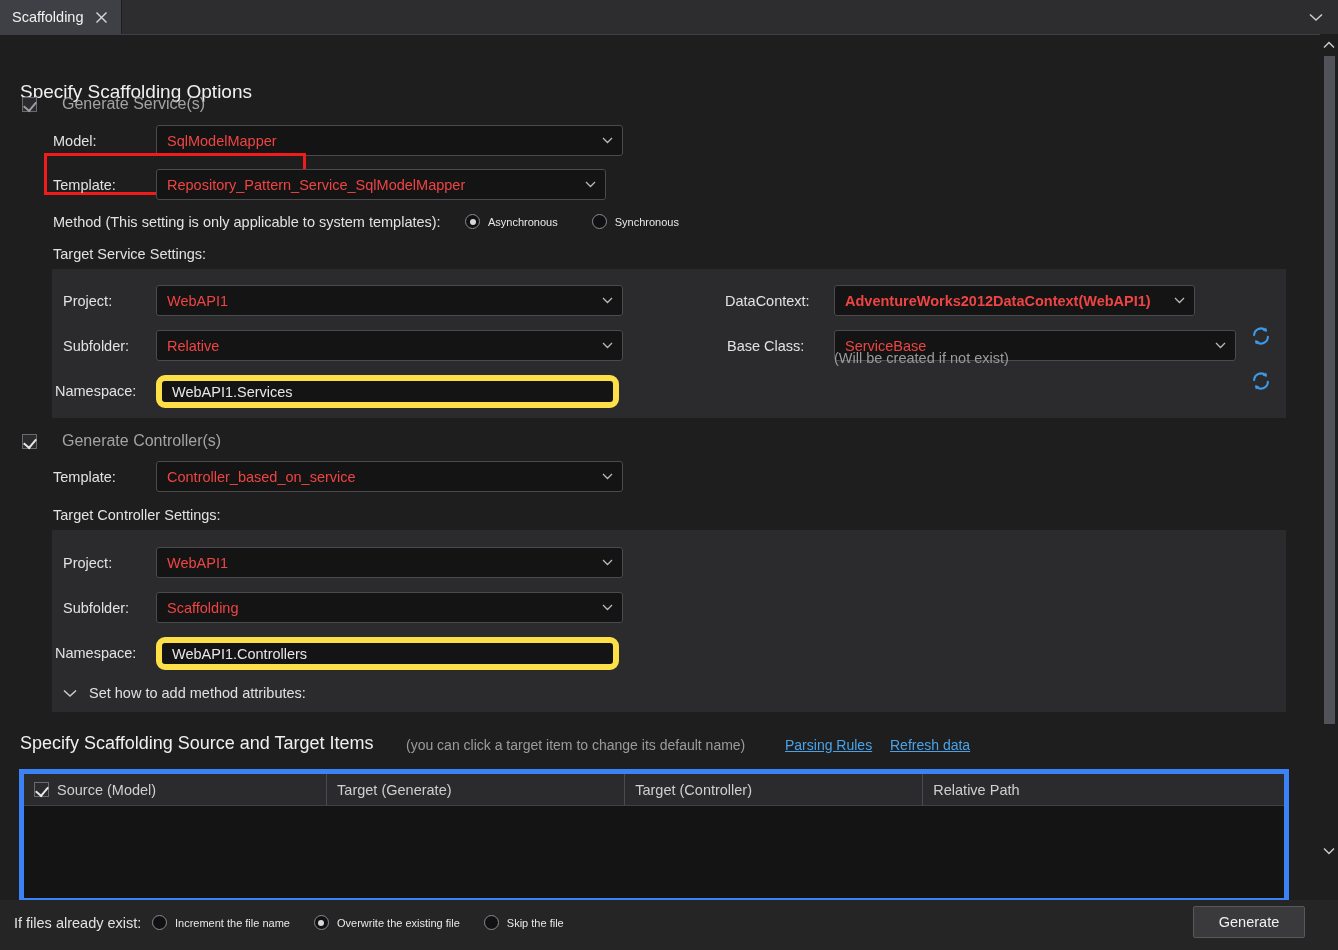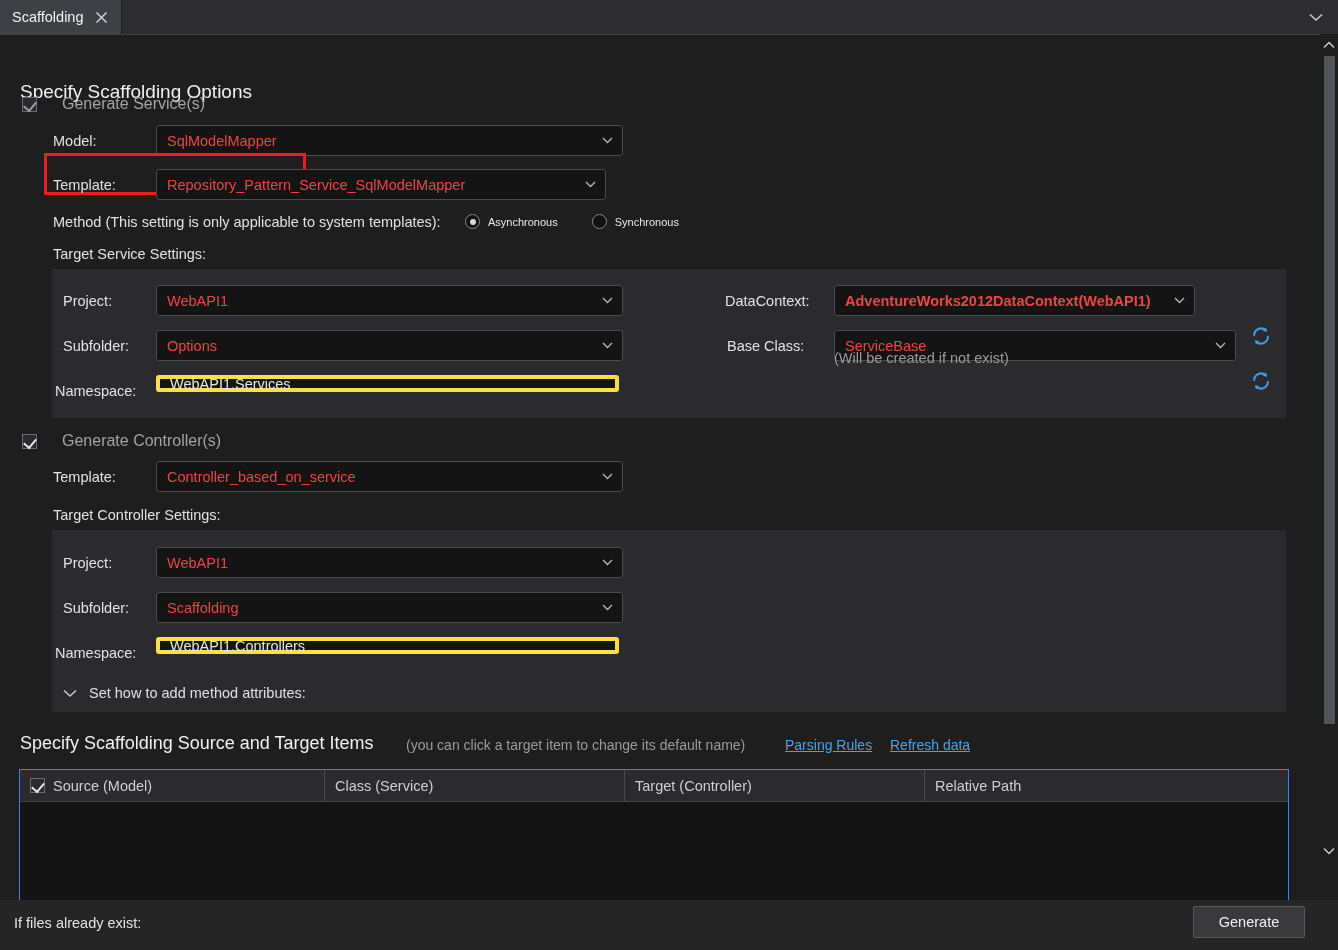--- a/index.html
+++ b/index.html
@@ -128,24 +128,24 @@
   }
   .combo .val {
     padding-left: 10px; font-size: 14.5px; color: #ef4444;
     white-space: nowrap; overflow: hidden;
   }
   .combo .arrow {
     position: absolute; right: 9px; top: 0; bottom: 0;
     display: flex; align-items: center;
   }
   .textbox {
-    position: absolute; height: 17px;
+    position: absolute; height: 33px;
     background: #141414;
-    border: 4px solid #fde047;
-    border-radius: 3px;
+    border: 6px solid #fde047;
+    border-radius: 9px;
     display: flex; align-items: center;
     cursor: text;
   }
   .textbox .val {
     padding-left: 10px; font-size: 14.5px; color: #e6e6e6;
     white-space: nowrap; overflow: hidden;
   }
 
   
   .radio-grp { position: absolute; display: flex; align-items: center; }
@@ -193,21 +193,21 @@
   }
   .lnk {
     position: absolute; font-size: 14px; color: #4aa3e8;
     text-decoration: underline; white-space: nowrap; cursor: pointer;
   }
 
   
   .grid {
     position: absolute;
     background: #141414;
-    border: 1px solid #3b82f6;
+    border: 5px solid #3b82f6;
   }
   .grid-head {
     display: flex; height: 32px;
     background: #2b2b2e;
     border-bottom: 1px solid #3f3f46;
   }
   .gh {
     display: flex; align-items: center;
     font-size: 14.5px; color: #cfcfcf;
     border-right: 1px solid #4a4a50;
@@ -317,21 +317,21 @@
         <span class="val">WebAPI1</span>
         <span class="arrow">
           <svg width="11" height="7" viewBox="0 0 11 7">
               <polyline points="1,1 5.5,5.5 10,1" fill="none" stroke="#b9b9b9" stroke-width="1.3"></polyline>
             </svg>
         </span>
       </div>
 
       <span class="lbl" style="left:63px; top:303px;">Subfolder:</span>
       <div class="combo" style="left:156px; top:295px; width:467px;">
-        <span class="val">Options</span>
+        <span class="val">Relative</span>
         <span class="arrow">
           <svg width="11" height="7" viewBox="0 0 11 7">
               <polyline points="1,1 5.5,5.5 10,1" fill="none" stroke="#b9b9b9" stroke-width="1.3"></polyline>
             </svg>
         </span>
       </div>
 
       <span class="lbl" style="left:55px; top:348px;">Namespace:</span>
       <div class="textbox" style="left:156px; top:340px; width:463px;">
         <span class="val">WebAPI1.Services</span>
@@ -431,21 +431,21 @@
       <span class="lnk" style="left:785px; top:702px;">Parsing Rules</span>
       <span class="lnk" style="left:890px; top:702px;">Refresh data</span>
 
       <div class="grid" style="left:19px; top:734px; width:1270px; height:134px;">
         <div class="grid-head">
           <div class="gh" style="width:305px;">
             <span class="cb checked"></span>
             <span>Source (Model)</span>
           </div>
           <div class="gh" style="width:300px;">
-            <span>Class (Service)</span>
+            <span>Target (Generate)</span>
           </div>
           <div class="gh" style="width:300px;">
             <span>Target (Controller)</span>
           </div>
           <div class="gh" style="width:363px;">
             <span>Relative Path</span>
           </div>
         </div>
       </div>
 
@@ -461,18 +461,32 @@
     <div class="vscroll-thumb"></div>
     <div class="vscroll-down">
       <svg width="12" height="8" viewBox="0 0 12 8">
           <polyline points="1,1.5 6,6.5 11,1.5" fill="none" stroke="#c9c9c9" stroke-width="1.5"></polyline>
         </svg>
     </div>
   </div>
 
   <div class="bottombar">
     <span class="lbl" style="left:14px; top:15px;">If files already exist:</span>
+    <div class="radio-grp" style="left:152px; top:15px;">
+      <span class="rb-item" style="margin-right:24px;">
+        <span class="rb"></span>
+        <span class="rb-label">Increment the file name</span>
+      </span>
+      <span class="rb-item" style="margin-right:24px;">
+        <span class="rb sel"></span>
+        <span class="rb-label">Overwrite the existing file</span>
+      </span>
+      <span class="rb-item">
+        <span class="rb"></span>
+        <span class="rb-label">Skip the file</span>
+      </span>
+    </div>
     <div class="btn" style="left:1193px; top:6px; width:112px; height:32px;">
       <span>Generate</span>
     </div>
   </div>
 
 </div>
 
 </body></html>

